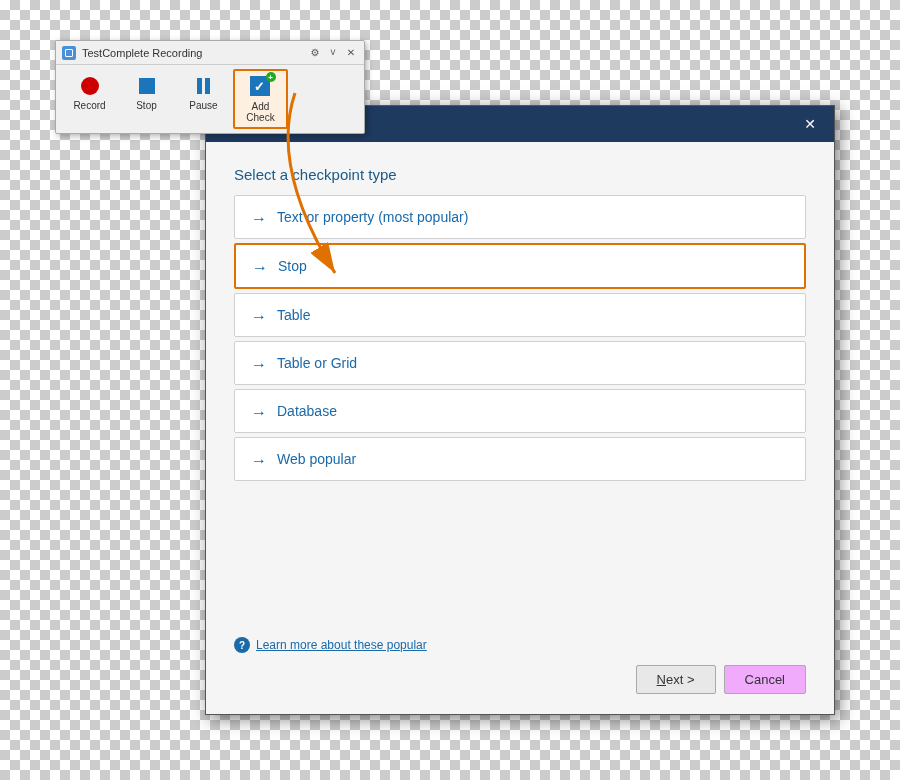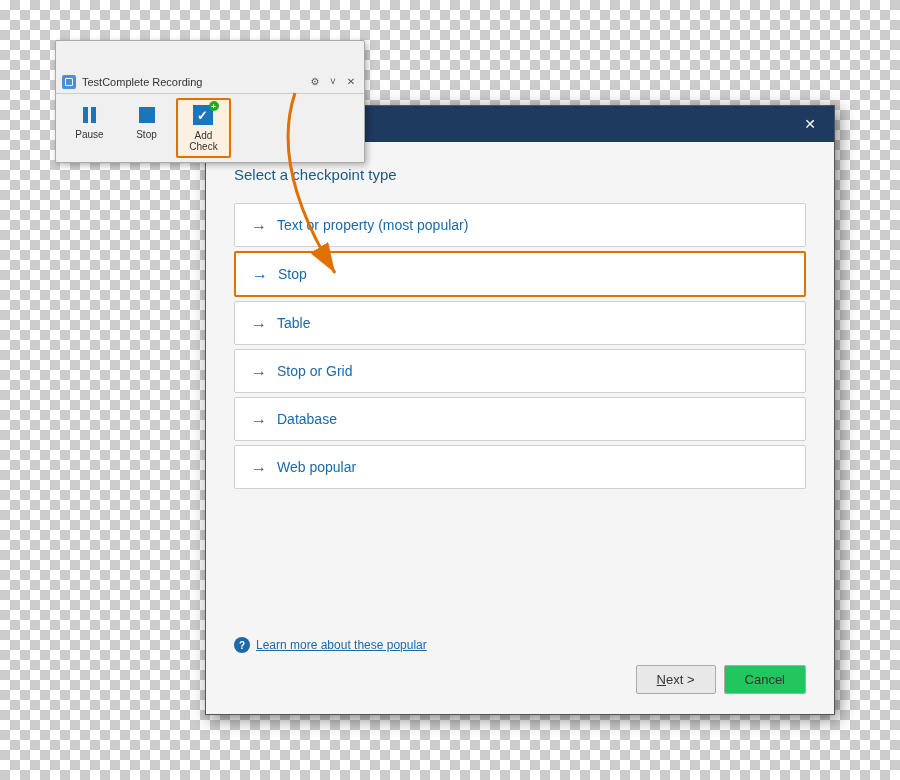--- a/index.html
+++ b/index.html
@@ -33,21 +33,20 @@
       width: 310px;
     }
 
     .toolbar-titlebar {
       display: flex;
       align-items: center;
       background: #f0f0f0;
       border-bottom: 1px solid #ccc;
       padding: 3px 6px;
       height: 24px;
-      margin-top: 29px;
     }
 
     .toolbar-icon {
       width: 14px;
       height: 14px;
       margin-right: 6px;
       background: #4a90d9;
       border-radius: 2px;
       display: inline-flex;
       align-items: center;
@@ -231,21 +230,21 @@
       flex: 1;
       padding: 24px 28px;
       display: flex;
       flex-direction: column;
       overflow: hidden;
     }
 
     .dialog-subtitle {
       font-size: 15px;
       color: #1a5a8a;
-      margin-bottom: 20px;
+      margin-bottom: 12px;
       font-weight: 400;
     }
 
     .checkpoint-list {
       display: flex;
       flex-direction: column;
       gap: 0;
       flex: 1;
     }
 
@@ -311,21 +310,21 @@
       justify-content: flex-end;
       gap: 8px;
     }
 
     .btn-action {
       padding: 6px 20px;
       font-size: 13px;
       cursor: pointer;
       border: 1px solid #aaa;
       border-radius: 2px;
-      background: #22c55e;
+      background: #f0abfc;
       color: #333;
       min-width: 70px;
     }
 
     .btn-action.primary {
       background: #e8e8e8;
       margin-left: 12px;
     }
 
     
@@ -351,36 +350,42 @@
     </div>
     <span class="toolbar-title">TestComplete Recording</span>
     <div class="toolbar-controls">
       <span class="toolbar-ctrl-btn">⚙</span>
       <span class="toolbar-ctrl-btn">˅</span>
       <span class="toolbar-ctrl-btn">✕</span>
     </div>
   </div>
   <div class="toolbar-buttons">
 
+    <div class="tb-btn">
+      <div class="tb-btn-icon">
+        <div class="record-circle"></div>
+      </div>
+      <span class="tb-btn-label">Record</span>
+    </div>
+
+    <div class="tb-btn">
+      <div class="tb-btn-icon">
+        <div class="stop-square"></div>
+      </div>
+      <span class="tb-btn-label">Stop</span>
+    </div>
 
     <div class="tb-btn">
       <div class="tb-btn-icon">
         <div class="pause-bars">
           <div class="pause-bar"></div>
           <div class="pause-bar"></div>
         </div>
       </div>
       <span class="tb-btn-label">Pause</span>
-    </div>
-
-    <div class="tb-btn">
-      <div class="tb-btn-icon">
-        <div class="stop-square"></div>
-      </div>
-      <span class="tb-btn-label">Stop</span>
     </div>
 
     <div class="tb-btn active">
       <div class="tb-btn-icon">
         <div class="add-check-icon">
           <div class="add-check-bg">
             <span class="add-check-mark">✓</span>
           </div>
           <div class="add-check-badge">+</div>
         </div>
@@ -411,21 +416,21 @@
         <span>Stop</span>
       </div>
 
       <div class="checkpoint-item">
         <span class="checkpoint-arrow">→</span>
         <span>Table</span>
       </div>
 
       <div class="checkpoint-item">
         <span class="checkpoint-arrow">→</span>
-        <span>Stop or Grid</span>
+        <span>Table or Grid</span>
       </div>
 
       <div class="checkpoint-item">
         <span class="checkpoint-arrow">→</span>
         <span>Database</span>
       </div>
 
       <div class="checkpoint-item">
         <span class="checkpoint-arrow">→</span>
         <span>Web popular</span>

